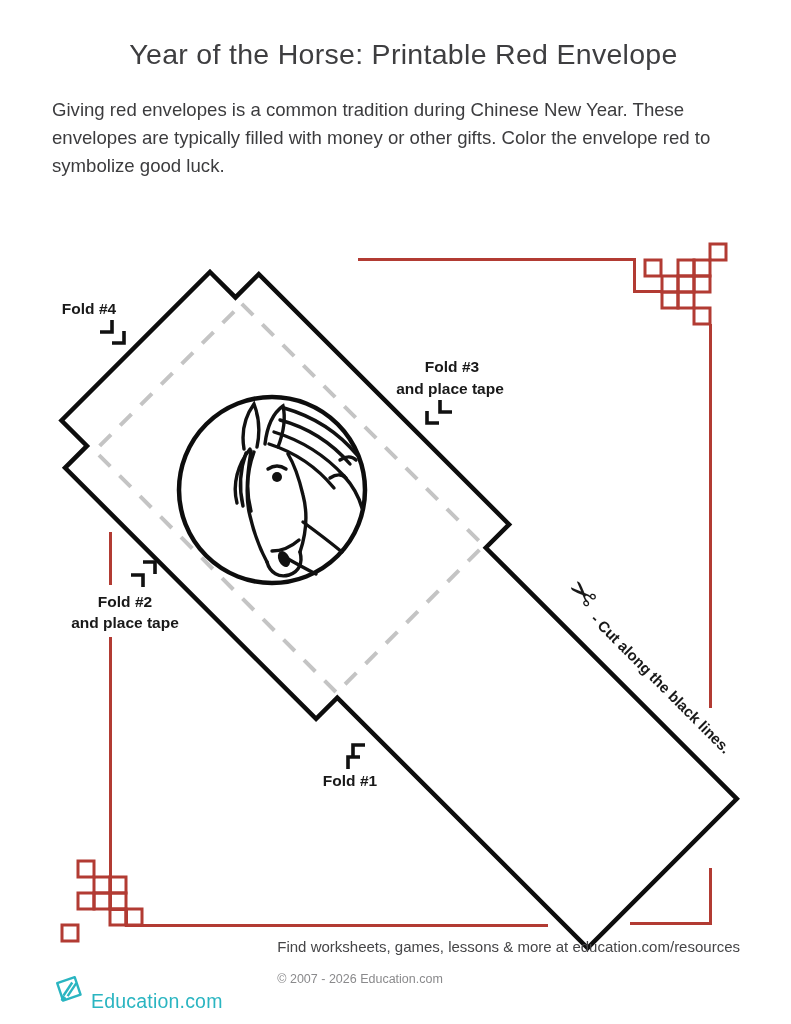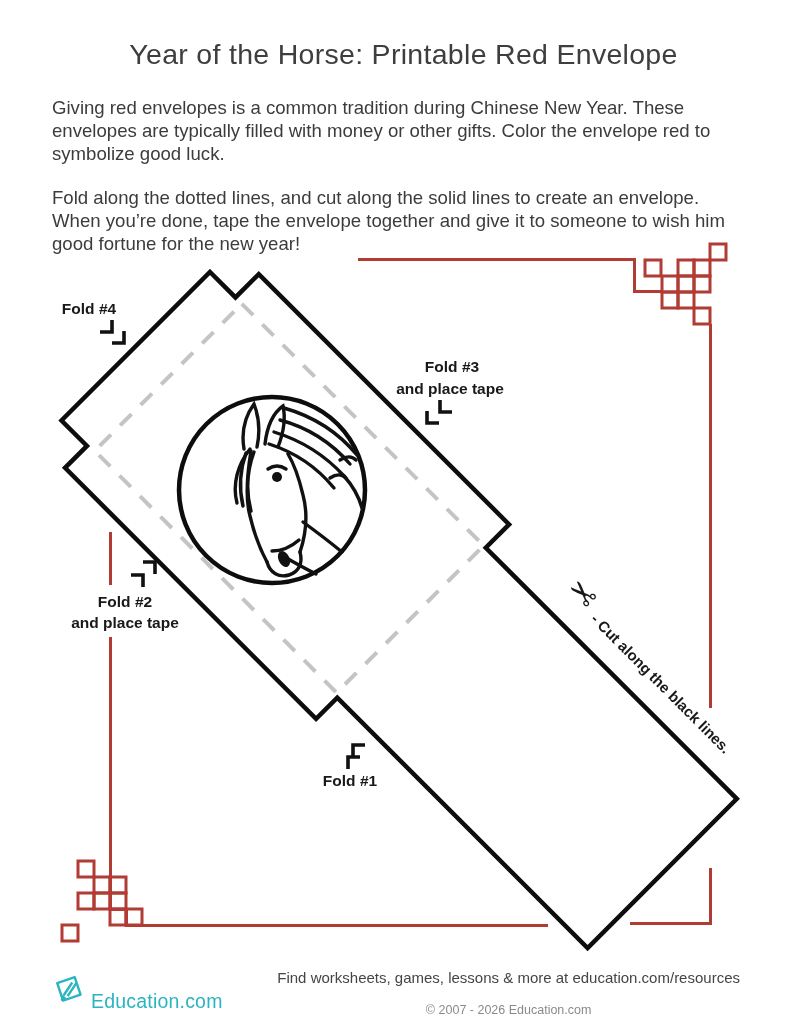--- a/index.html
+++ b/index.html
@@ -5,48 +5,47 @@
   html,body{margin:0;padding:0;background:#ffffff;}
   .page{
     position:relative;width:791px;height:1024px;background:#ffffff;
     font-family:"Liberation Sans", sans-serif;overflow:hidden;
   }
   .title{
     position:absolute;top:38px;left:0;width:791px;text-align:center;
     font-size:28.5px;letter-spacing:.3px;color:#3e3e40;font-weight:400;padding-left:8px;
   }
   .para{
-    position:absolute;left:52px;width:700px;font-size:18.6px;line-height:23px;
+    position:absolute;left:52px;width:700px;font-size:18.6px;line-height:28px;
     color:#3c3c3e;font-weight:400;
   }
   .para1{top:96px;}
   .para2{top:186px;}
   svg text.fold-label{
     font-family:"Liberation Sans", sans-serif;font-size:15.5px;font-weight:600;fill:#191919;
   }
   svg text.cut-label{
     font-family:"Liberation Sans", sans-serif;font-size:15px;font-weight:600;fill:#191919;
   }
   svg text.scissors{
     font-family:"DejaVu Sans", sans-serif;font-size:34px;fill:#191919;
   }
   .footer-logo{position:absolute;left:52px;top:966px;display:flex;align-items:center;}
   .footer-logo .logo-text{font-size:19.5px;color:#2ab5c1;margin-left:7px;letter-spacing:.2px;margin-top:24px;}
-  .footer-right{position:absolute;right:51px;top:969px;text-align:center;}
+  .footer-right{position:absolute;right:51px;top:938px;text-align:left;}
   .footer-right .tagline{font-size:15px;color:#454547;}
   .footer-right .copyright{font-size:12.5px;color:#8a8a8c;margin-top:17px;}
 </style>
 </head>
 <body>
 
 <div class="page">
 
   <div class="title">Year of the Horse: Printable Red Envelope</div>
   <div class="para para1">Giving red envelopes is a common tradition during Chinese New Year.  These envelopes are typically filled with money or other gifts. Color the envelope red to symbolize good luck.</div>
-  <div class="para para2">Fold along the dotted lines, and cut along the solid lines to create an envelope. When you’re done, tape the envelope together and give it to someone to wish him good fortune for the new year!</div>
 
   <svg width="791" height="1024" viewBox="0 0 791 1024" style="position:absolute;left:0;top:0;" xmlns="http://www.w3.org/2000/svg">
 
     <g stroke="#b23b33" stroke-width="3" fill="none">
 
       <path d="M358,259.5 H634.5 V291.5 H661"></path>
 
       <path d="M710.5,324 V708"></path>
       <path d="M630,923.5 H710.5 V868"></path>
 

